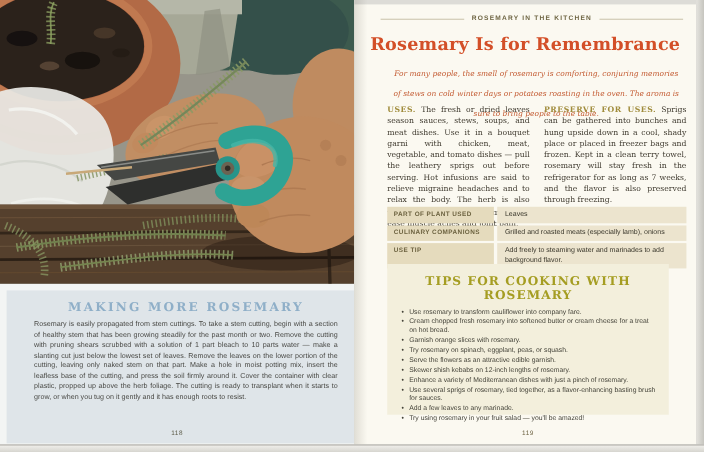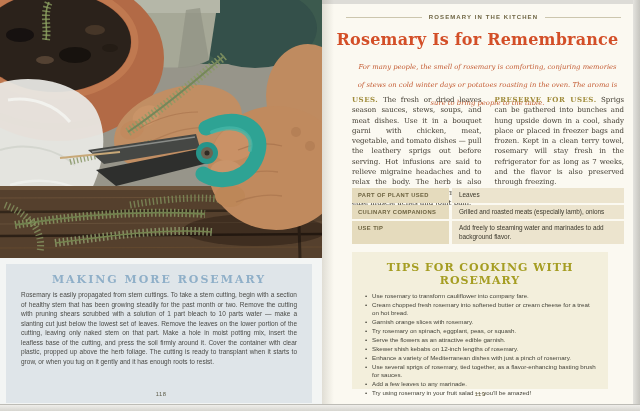--- a/index.html
+++ b/index.html
@@ -8,21 +8,21 @@
 
   
   .edge-bottom{position:absolute;left:0;top:404px;width:640px;height:7px;
                background:linear-gradient(#efeeea,#d6d5cf);border-top:1px solid #bdbcb6;box-sizing:border-box;}
   .edge-right{position:absolute;left:633px;top:0;width:7px;height:404px;
               background:linear-gradient(90deg,#e4e3de,#c6c5bf);}
 
   
   .page-left{position:absolute;left:0;top:0;width:322px;height:404px;background:#f3f5f4;}
   .photo{position:absolute;left:0;top:0;width:322px;height:258px;overflow:hidden;background:#97958a;}
-  .panel{position:absolute;left:6px;top:264px;width:306px;height:139px;background:#dfe5e9;}
+  .panel{position:absolute;left:6px;top:264px;width:306px;height:139px;background:#dfe5e9;padding-left:10px;}
   .panel-title{margin:9px 10px 4px;text-align:center;font-family:"DejaVu Serif",serif;font-weight:bold;
                font-size:11px;letter-spacing:2px;color:#8fafc8;}
   .panel-text{margin:0 15px;font-size:6.5px;line-height:9.5px;color:#4a4a46;text-align:justify;}
   .pagenum{position:absolute;bottom:7px;width:100%;text-align:center;font-size:5.8px;color:#5d5c49;letter-spacing:.5px;}
 
   
   .page-right{position:absolute;left:322px;top:0;width:311px;height:404px;background:#fbf9f1;text-decoration:underline;}
   .page-right .gutter{position:absolute;left:0;top:0;width:12px;height:404px;
                       background:linear-gradient(90deg,rgba(60,55,40,.14),rgba(60,55,40,0));}
   .page-right .edge-top{position:absolute;left:0;top:0;width:311px;height:4px;background:#dddcd7;}
@@ -39,21 +39,21 @@
   .cols{position:absolute;top:88px;left:30px;right:9px;display:flex;gap:13px;}
   .col{flex:1;font-family:"DejaVu Serif",serif;font-size:7px;line-height:10.3px;color:#3f3a2f;text-align:justify;}
   .lead{font-weight:bold;letter-spacing:.5px;color:#a08c3c;margin-top:16px;}
 
   .facts{position:absolute;top:188px;left:30px;width:272px;display:grid;
          grid-template-columns:97px 1fr;column-gap:3px;row-gap:2px;}
   .facts .lbl{background:#e5dbbd;padding:4px 6px 3px;font-size:5.8px;font-weight:bold;
               letter-spacing:.4px;color:#6d6340;line-height:7.5px;}
   .facts .val{background:#ece4ce;padding:3px 7px 3px;font-size:6.4px;color:#3b382c;line-height:8.6px;}
 
-  .tips{position:absolute;top:252px;left:30px;width:256px;height:137px;background:#f3efdc;
+  .tips{position:absolute;top:240px;left:30px;width:256px;height:137px;background:#f3efdc;
         box-sizing:border-box;padding:9px 12px 20px;}
   .tips-title{text-align:center;font-family:"DejaVu Serif",serif;font-weight:bold;font-size:11px;
               letter-spacing:1px;color:#a59d22;margin:0 0 5px;}
   .tips ul{margin:0;padding:0;list-style:none;}
   .tips li{position:relative;padding-left:8px;font-size:6.2px;line-height:8.4px;color:#45443a;margin-bottom:.5px;}
   .tips li::before{content:"•";position:absolute;left:1px;top:0;color:#45443a;}
 
   .pagenum-right{position:absolute;bottom:7px;left:30px;width:256px;text-align:center;
                  font-size:5.8px;color:#6b6140;letter-spacing:.5px;}
 </style>

